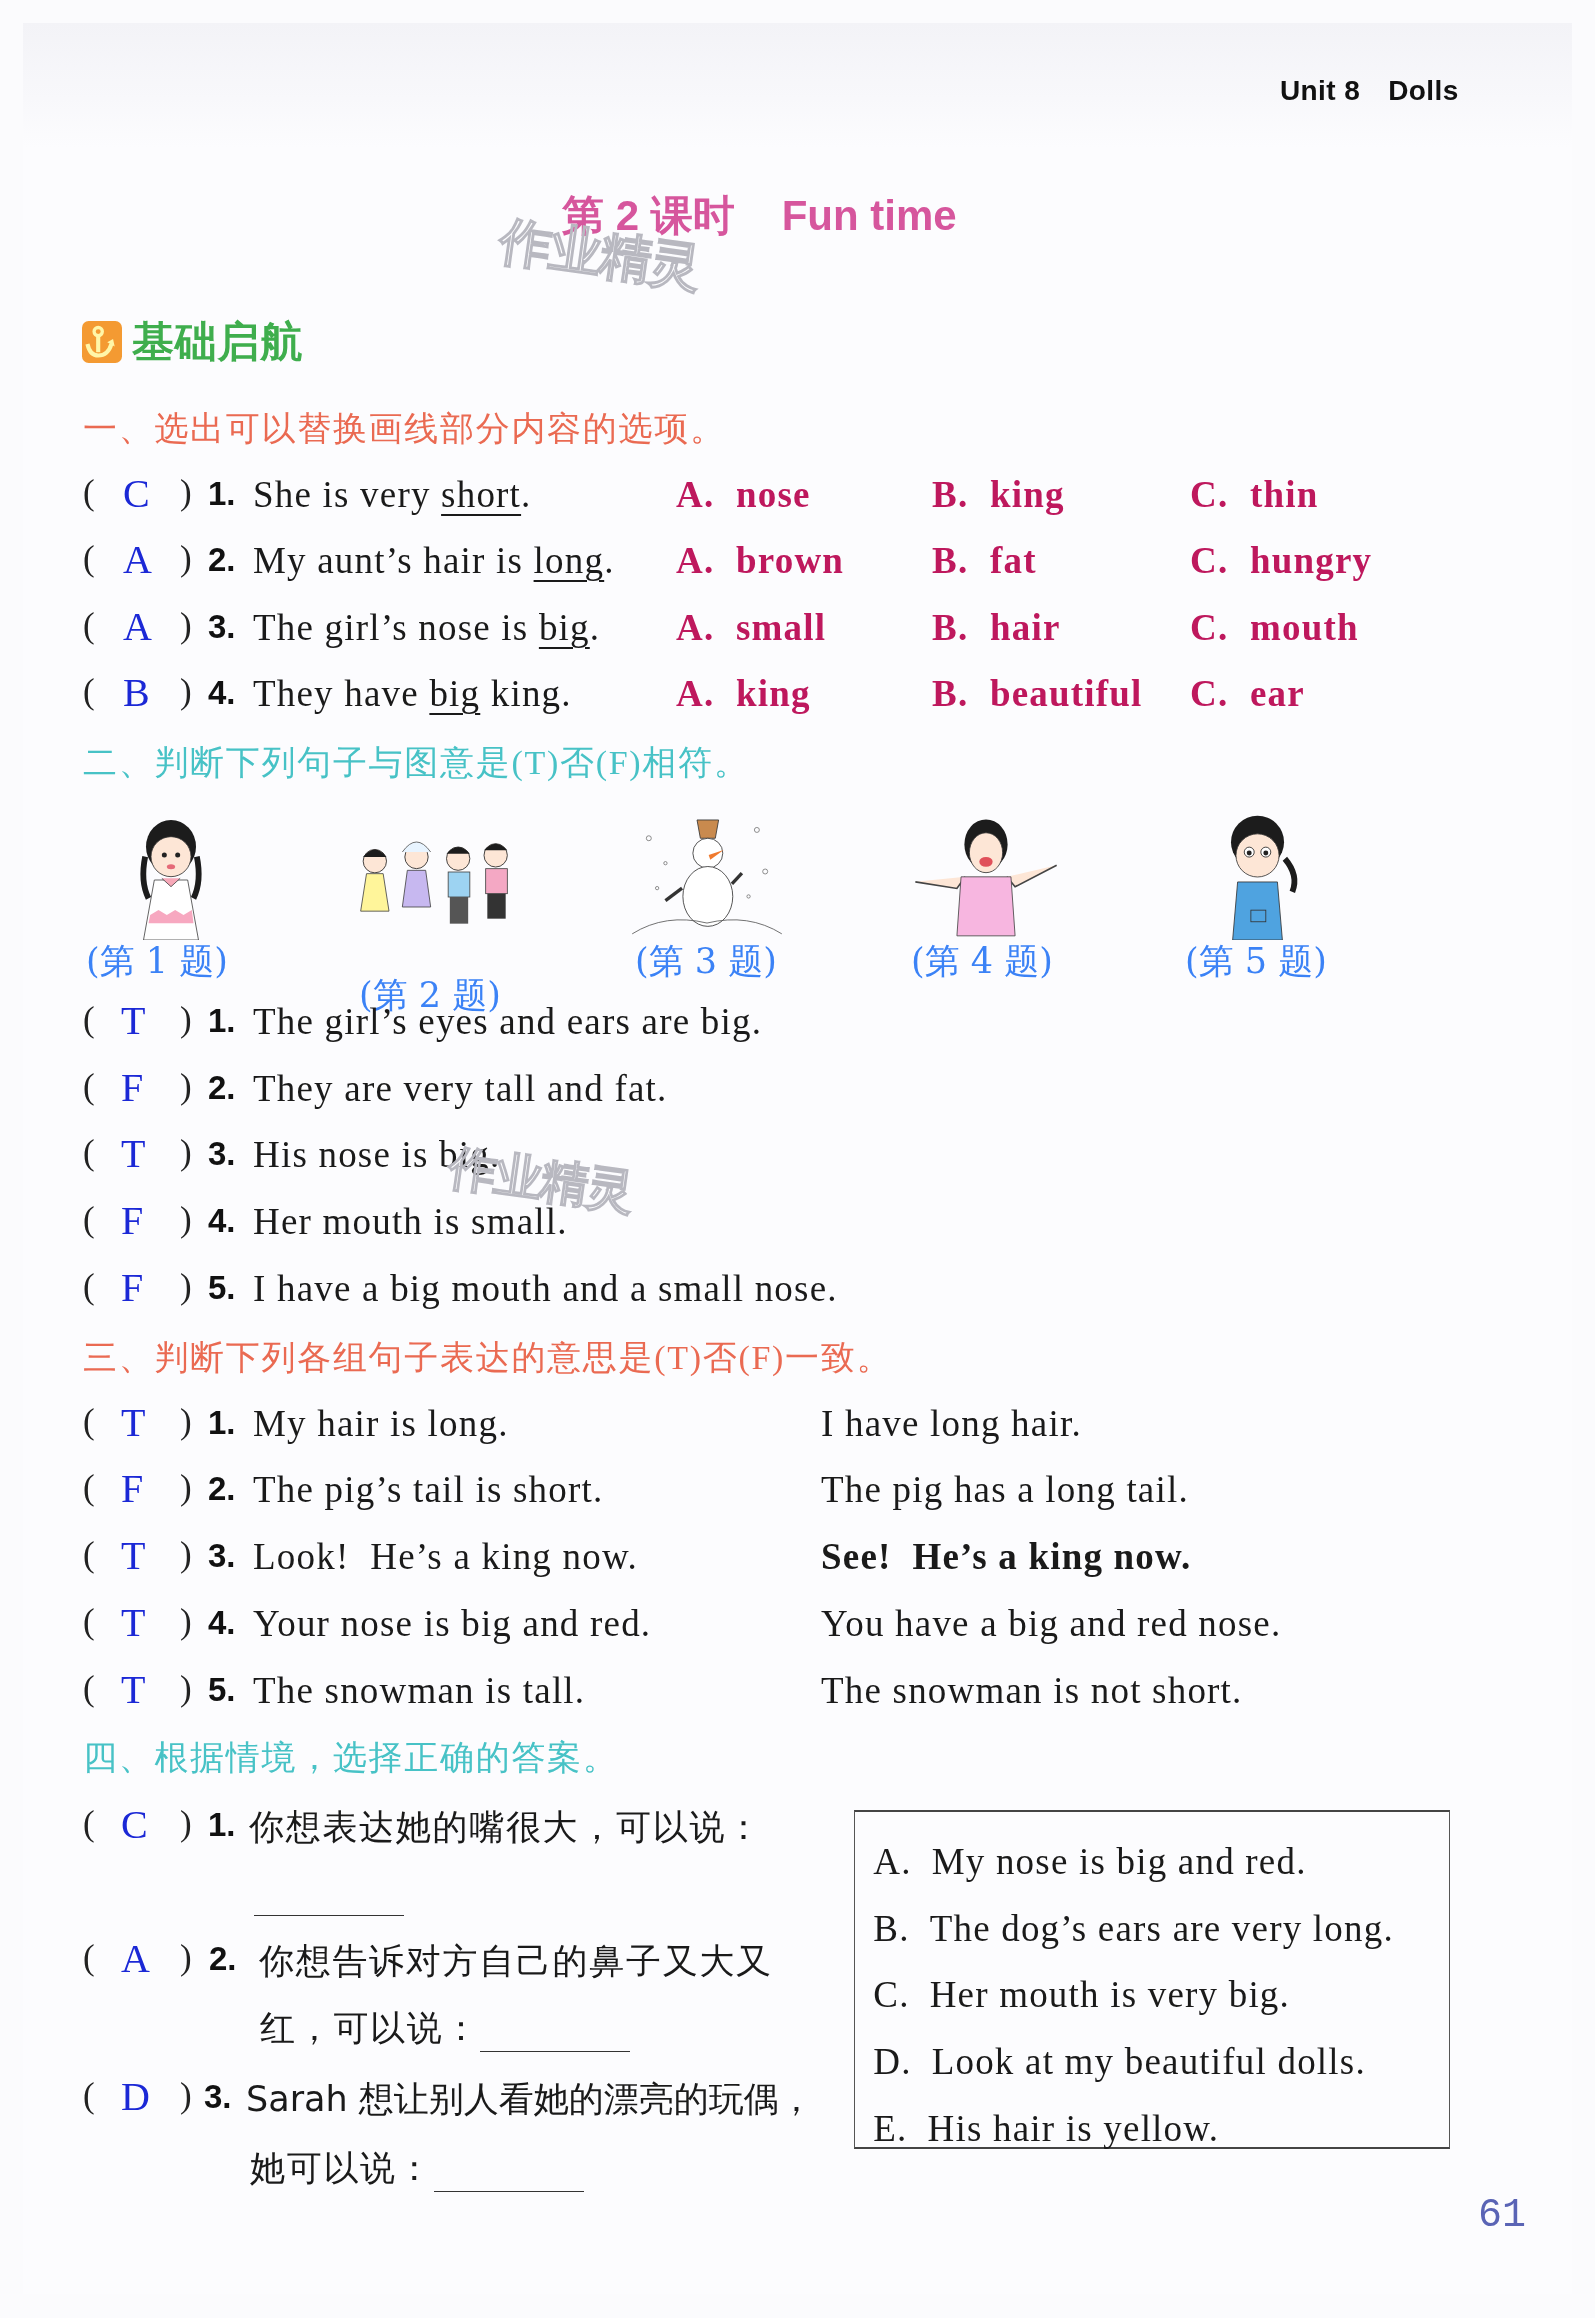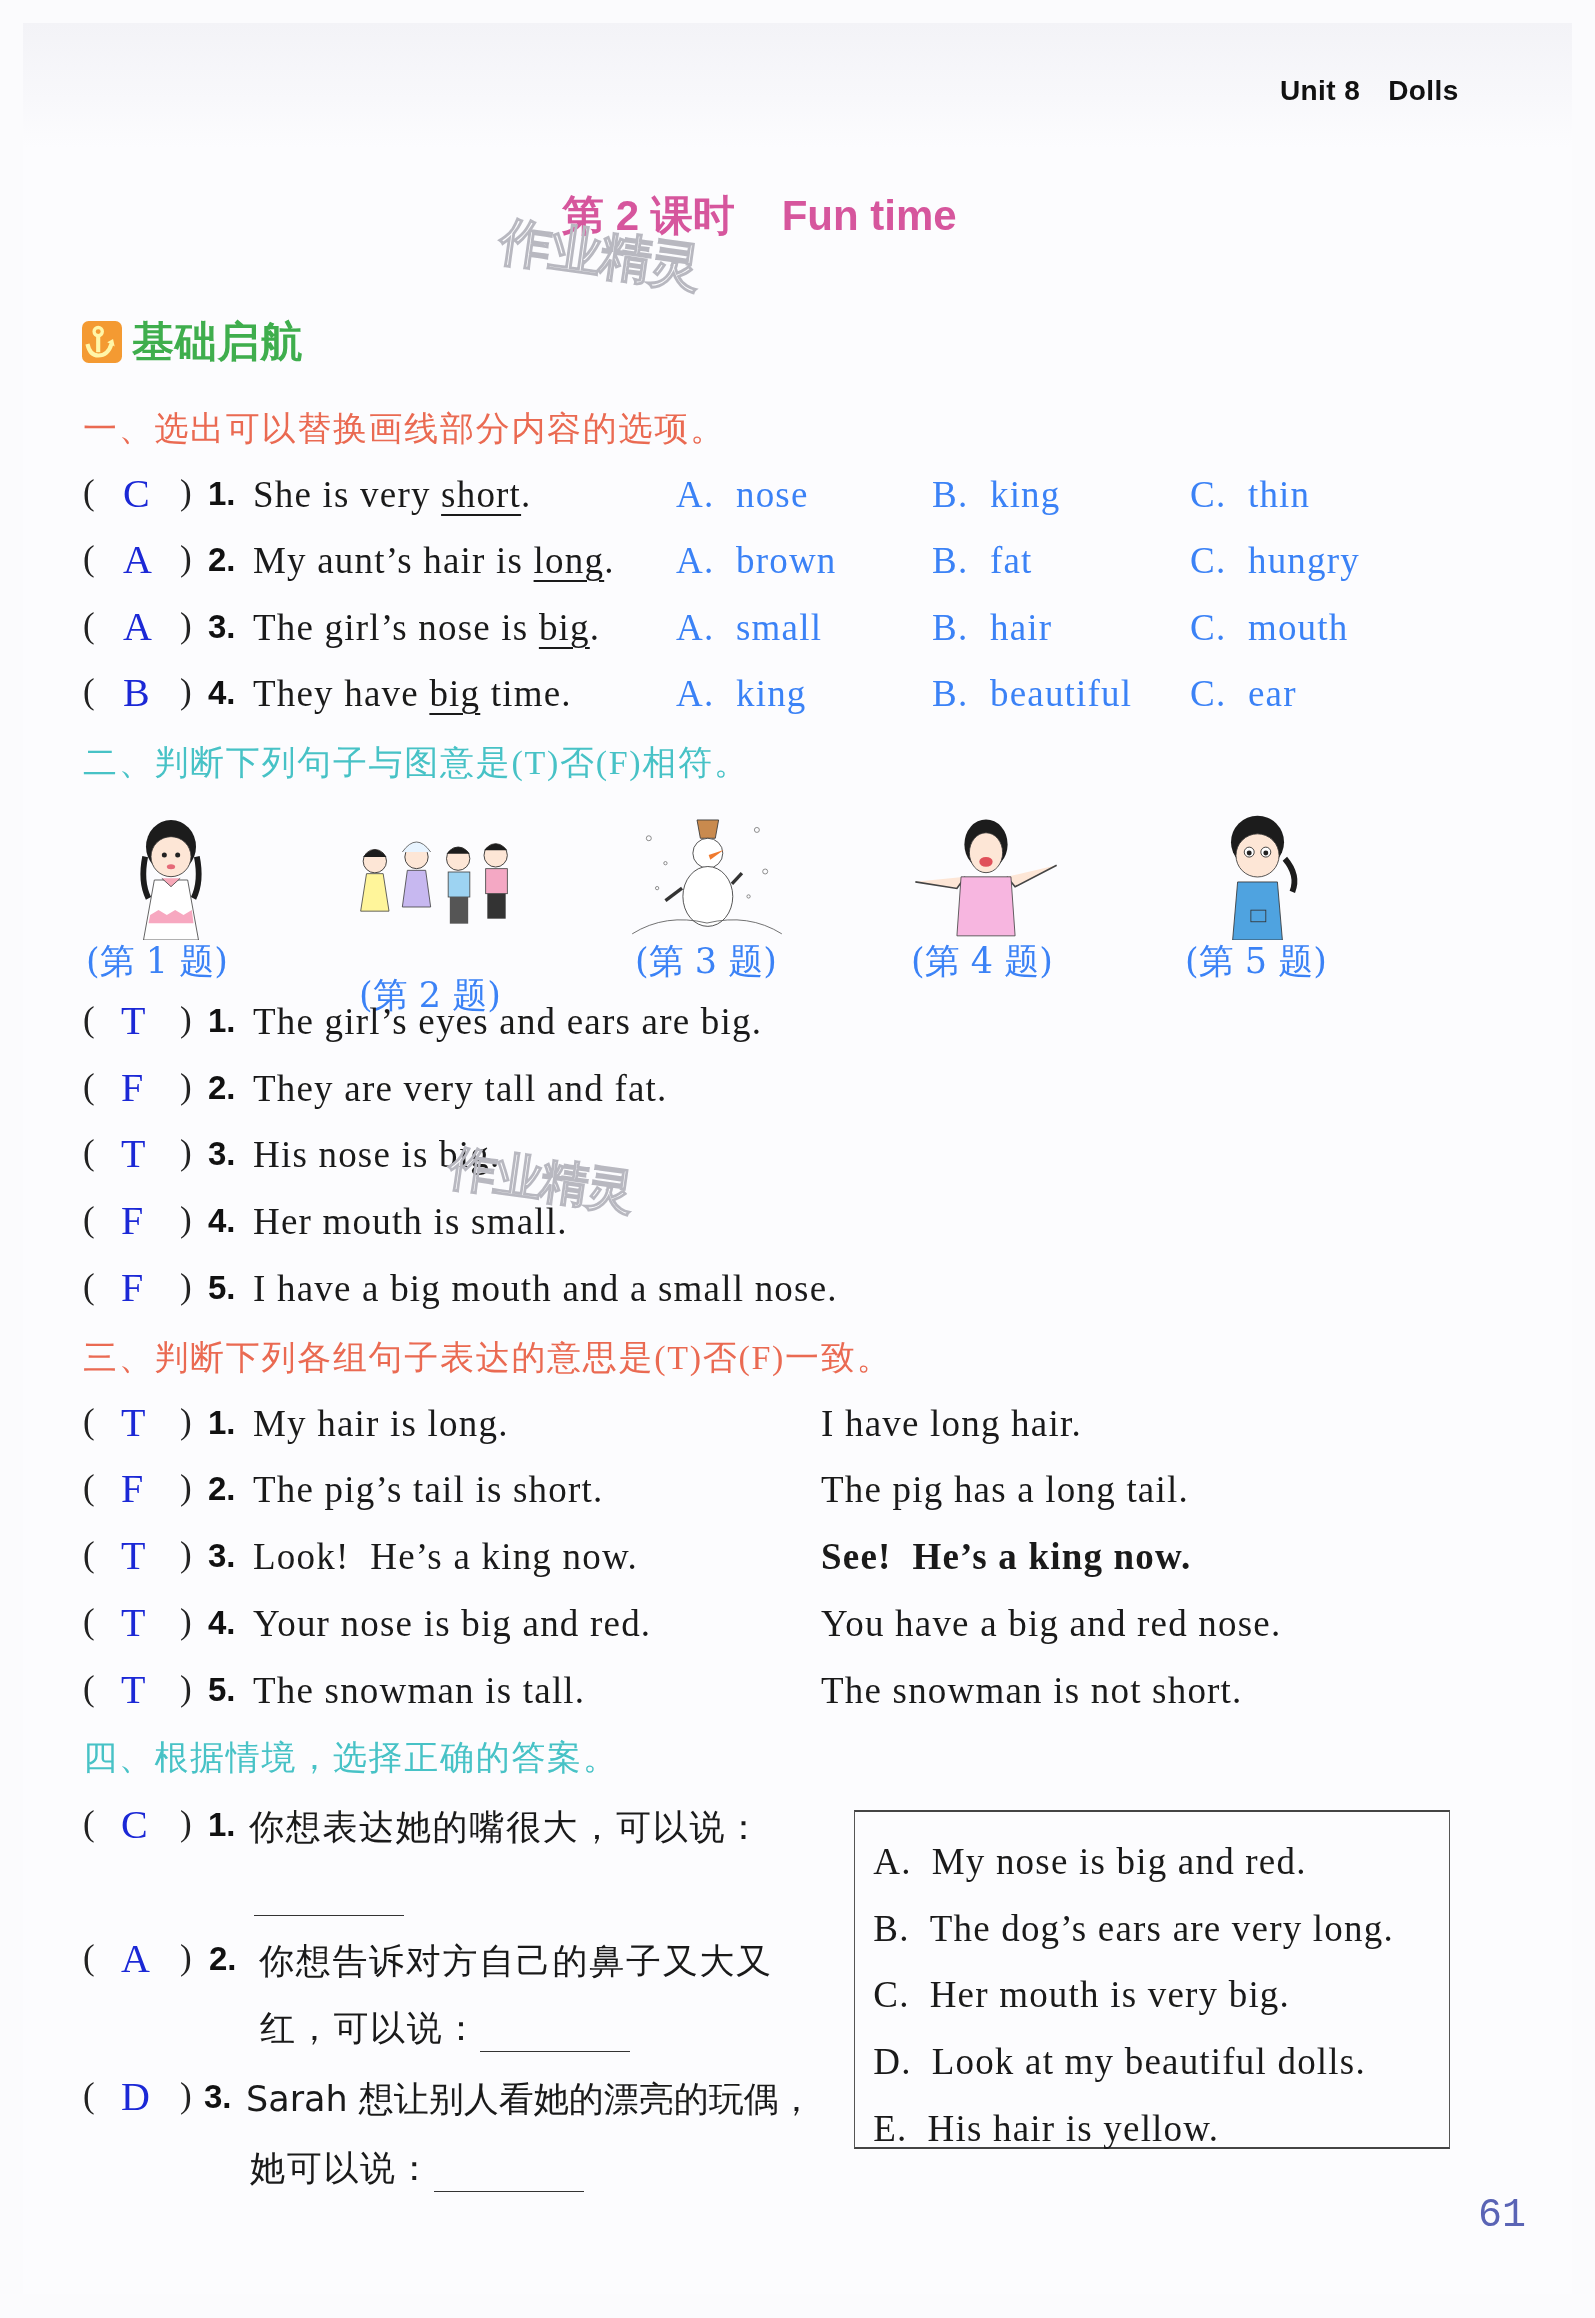--- a/index.html
+++ b/index.html
@@ -52,21 +52,21 @@
   .sec-heading .ser { font-family:"Liberation Serif",serif; }
   .row { position:absolute; left:83px; height:50px; white-space:nowrap; font-size:37px; }
   .paren { position:absolute; top:0; font-size:35px; color:#222; }
   .ans { position:absolute; top:-3.3px; color:#1b28d6; font-size:40px; }
   .qnum {
     position:absolute; top:1.7px; font-family:"Liberation Sans","DejaVu Sans",sans-serif;
     font-weight:bold; font-size:33px; color:#111;
   }
   .qtext { position:absolute; top:0; font-size:37px; letter-spacing:1.2px; color:#1a1a1a; }
   .u { text-decoration:underline; text-underline-offset:6.7px; text-decoration-thickness:1.7px; }
-  .opt { position:absolute; top:0; font-size:37px; letter-spacing:1.2px; color:#3b82f6; }
+  .opt { position:absolute; top:0; font-size:37px; letter-spacing:1.2px; color:#be185d;font-weight:bold; }
   .opt .ol { margin-right:21.6px; }
   .pic { position:absolute; }
   .caption { position:absolute; font-size:35px; color:#3b82f6; white-space:nowrap; font-family:"DejaVu Serif",serif; }
   .cn { font-family:"DejaVu Sans",sans-serif; font-size:35px; letter-spacing:1.7px; }
   .blank { display:inline-block; border-bottom:1.7px solid #333; width:150px; height:33px; vertical-align:bottom; }
   .choice-box {
     position:absolute; left:854px; top:1810px; width:596px; height:339px;
     border:1.7px solid #555; border-top:2.5px solid #444; border-bottom:2.5px solid #444; box-sizing:border-box;
   }
   .choice-item { position:absolute; left:18.3px; font-size:37px; letter-spacing:1.2px; white-space:nowrap; }
@@ -135,21 +135,21 @@
   <span class="opt" style="left:593px;"><span class="ol">A.</span><span>small</span></span>
   <span class="opt" style="left:849px;"><span class="ol">B.</span><span>hair</span></span>
   <span class="opt" style="left:1107px;"><span class="ol">C.</span><span>mouth</span></span>
 </div>
 
 <div class="row" style="top:672px;">
   <span class="paren" style="left:0;">(</span>
   <span class="ans" style="left:40px;">B</span>
   <span class="paren" style="left:97px;">)</span>
   <span class="qnum" style="left:125px;">4.</span>
-  <span class="qtext" style="left:170px;"><span>They have </span><span class="u">big</span><span> time.</span></span>
+  <span class="qtext" style="left:170px;"><span>They have </span><span class="u">big</span><span> king.</span></span>
   <span class="opt" style="left:593px;"><span class="ol">A.</span><span>king</span></span>
   <span class="opt" style="left:849px;"><span class="ol">B.</span><span>beautiful</span></span>
   <span class="opt" style="left:1107px;"><span class="ol">C.</span><span>ear</span></span>
 </div>
 
 <div class="abs sec-heading sec-teal" style="left:83px; top:740px;"><span>二、判断下列句子与图意是</span><span class="ser">(T)</span><span>否</span><span class="ser">(F)</span><span>相符。</span></div>
 
 <svg class="pic" style="left:125px; top:815px;" width="92" height="125" viewBox="0 0 110 150">
   <ellipse cx="55" cy="38" rx="30" ry="32" fill="#1c1c1c"></ellipse>
   <ellipse cx="55" cy="50" rx="24" ry="24" fill="#fde6d6" stroke="#333"></ellipse>

